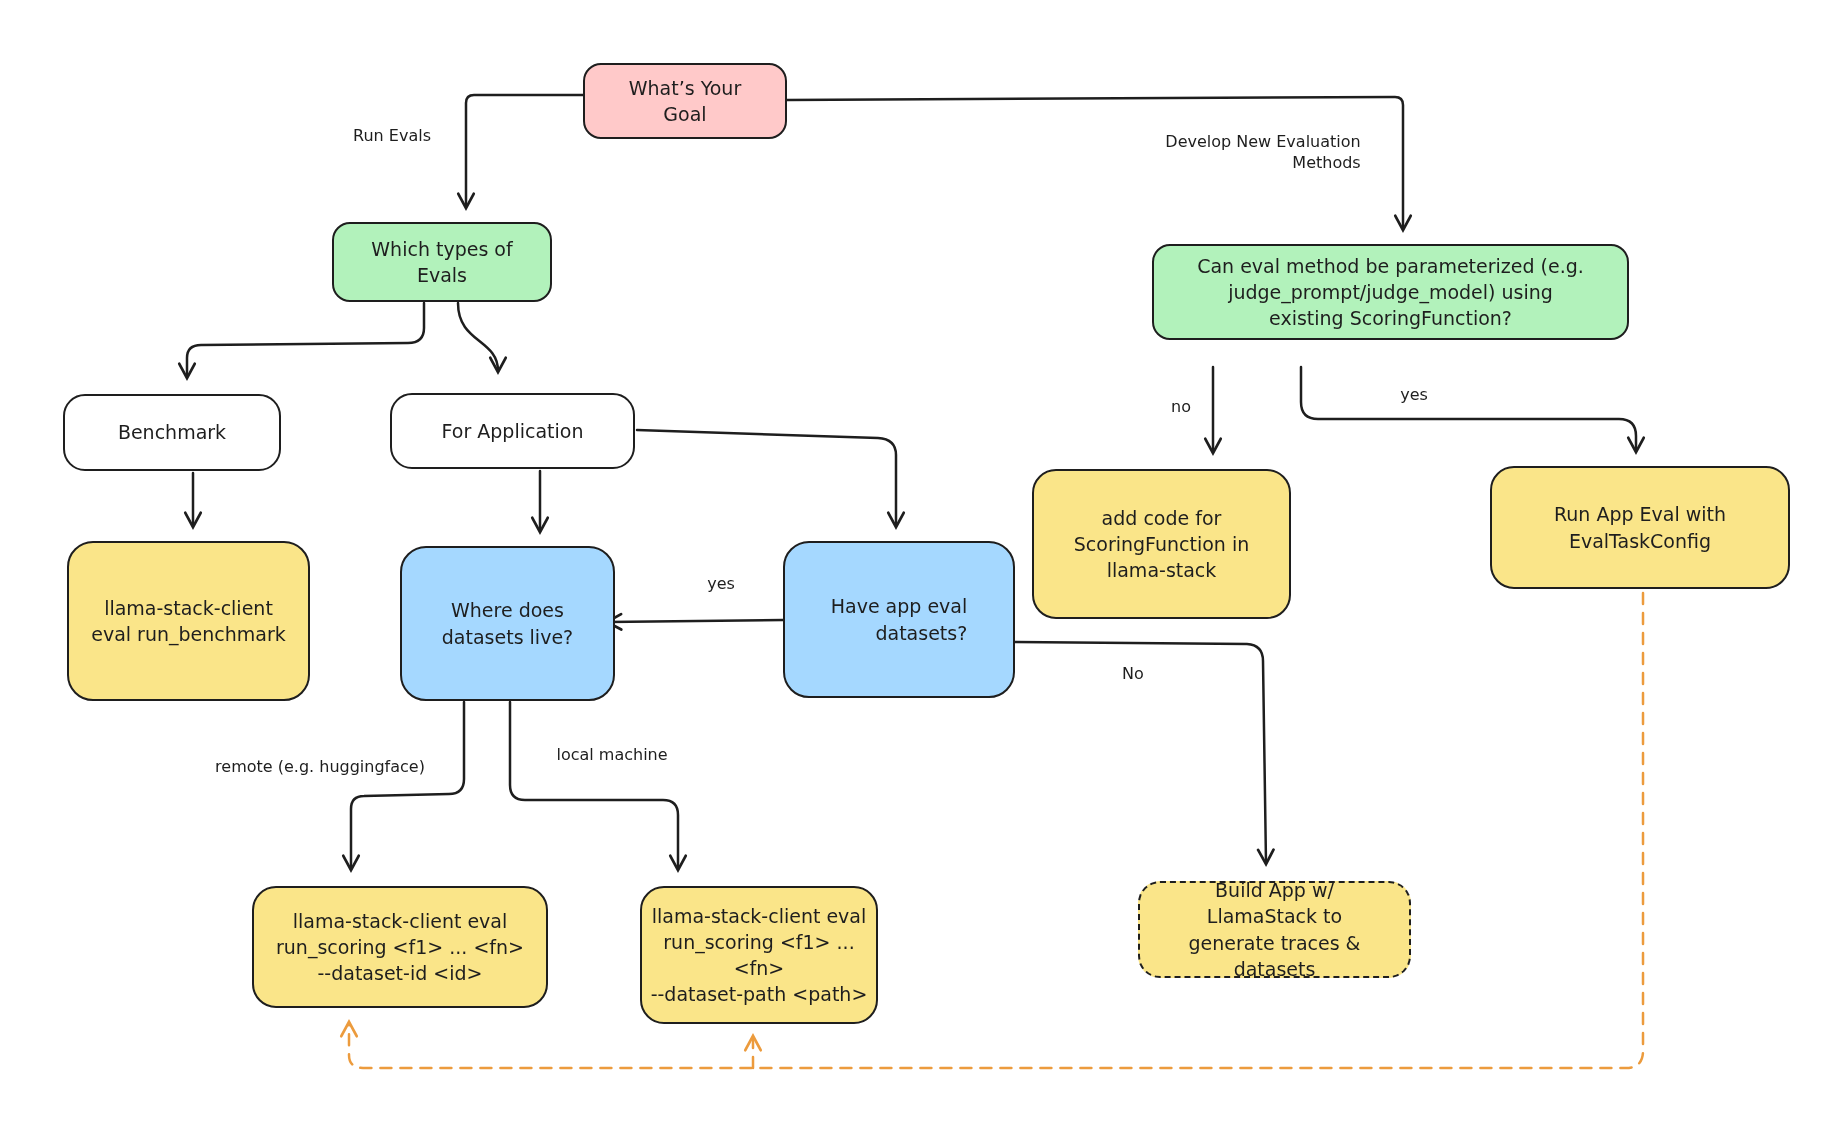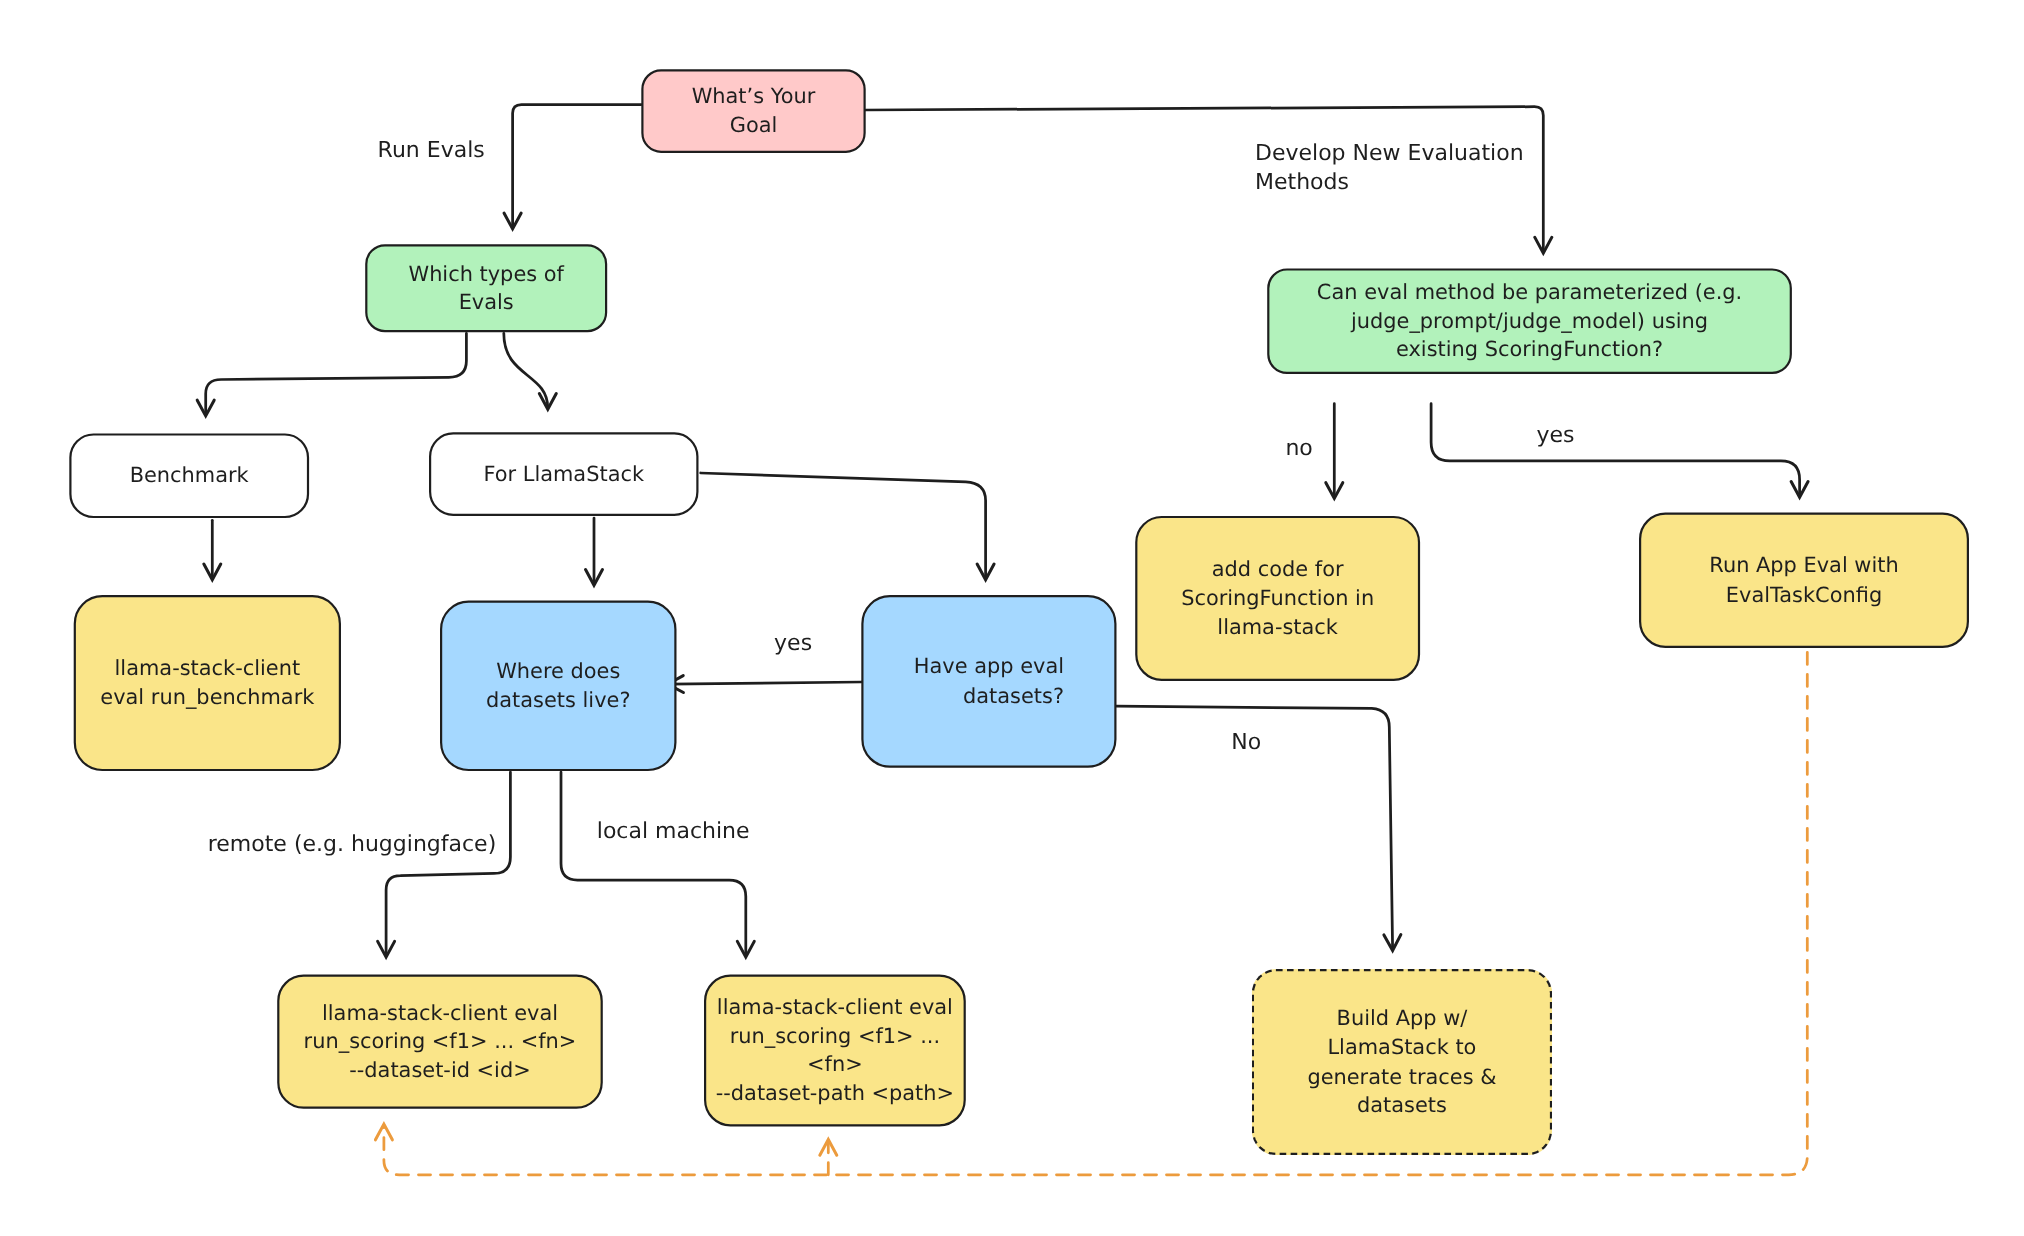--- a/index.html
+++ b/index.html
@@ -19,21 +19,21 @@
     box-sizing:border-box;padding:4px 8px;background:#fff;
   }
   .pink{background:var(--pink);}
   .green{background:var(--green);}
   .blue{background:var(--blue);}
   .yellow{background:var(--yellow);}
   .white{background:#ffffff;}
   .dashed{border-style:dashed;}
   .edge-label{
     position:absolute;transform:translate(-50%,-50%);white-space:pre-line;
-    text-align:left;font-size:20px;line-height:1.32;font-weight:500;color:var(--ink);
+    text-align:right;font-size:16px;line-height:1.32;font-weight:500;color:var(--ink);
   }
 </style>
 </head>
 <body>
 
 <div id="canvas">
 
   <svg id="edges" viewBox="0 0 1840 1124">
     <defs>
       <marker id="ab" viewBox="0 0 20 20" refX="15" refY="10" markerWidth="22" markerHeight="22" orient="auto" markerUnits="userSpaceOnUse">
@@ -65,21 +65,21 @@
   </svg>
 
   <div class="node pink" style="left:583px;top:52px;width:204px;height:76px;">What’s Your
 Goal</div>
 
   <div class="node green" style="left:332px;top:211px;width:220px;height:80px;">Which types of
 Evals</div>
 
   <div class="node white" style="left:63px;top:383px;width:218px;height:77px;border-radius:22px;">Benchmark</div>
 
-  <div class="node white" style="left:390px;top:382px;width:245px;height:76px;border-radius:22px;">For LlamaStack</div>
+  <div class="node white" style="left:390px;top:382px;width:245px;height:76px;border-radius:22px;">For Application</div>
 
   <div class="node yellow" style="left:67px;top:530px;width:243px;height:160px;border-radius:26px;">llama-stack-client
 eval run_benchmark</div>
 
   <div class="node blue" style="left:400px;top:535px;width:215px;height:155px;border-radius:26px;">Where does
 datasets live?</div>
 
   <div class="node blue" style="left:783px;top:530px;width:232px;height:157px;border-radius:26px;text-align:right;">Have app eval
 datasets?</div>
 
@@ -95,21 +95,21 @@
 EvalTaskConfig</div>
 
   <div class="node yellow" style="left:252px;top:875px;width:296px;height:122px;border-radius:24px;">llama-stack-client eval
 run_scoring &lt;f1&gt; ... &lt;fn&gt;
 --dataset-id &lt;id&gt;</div>
 
   <div class="node yellow" style="left:640px;top:875px;width:238px;height:138px;border-radius:24px;">llama-stack-client eval
 run_scoring &lt;f1&gt; ... &lt;fn&gt;
 --dataset-path &lt;path&gt;</div>
 
-  <div class="node yellow dashed" style="left:1138px;top:870px;width:273px;height:169px;border-radius:22px;">Build App w/
+  <div class="node yellow dashed" style="left:1138px;top:870px;width:273px;height:97px;border-radius:22px;">Build App w/
 LlamaStack to
 generate traces &amp;
 datasets</div>
 
   <div class="edge-label" style="left:392px;top:125px;">Run Evals</div>
 
   <div class="edge-label" style="left:1263px;top:141px;">Develop New Evaluation
 Methods</div>
 
   <div class="edge-label" style="left:1181px;top:396px;">no</div>

